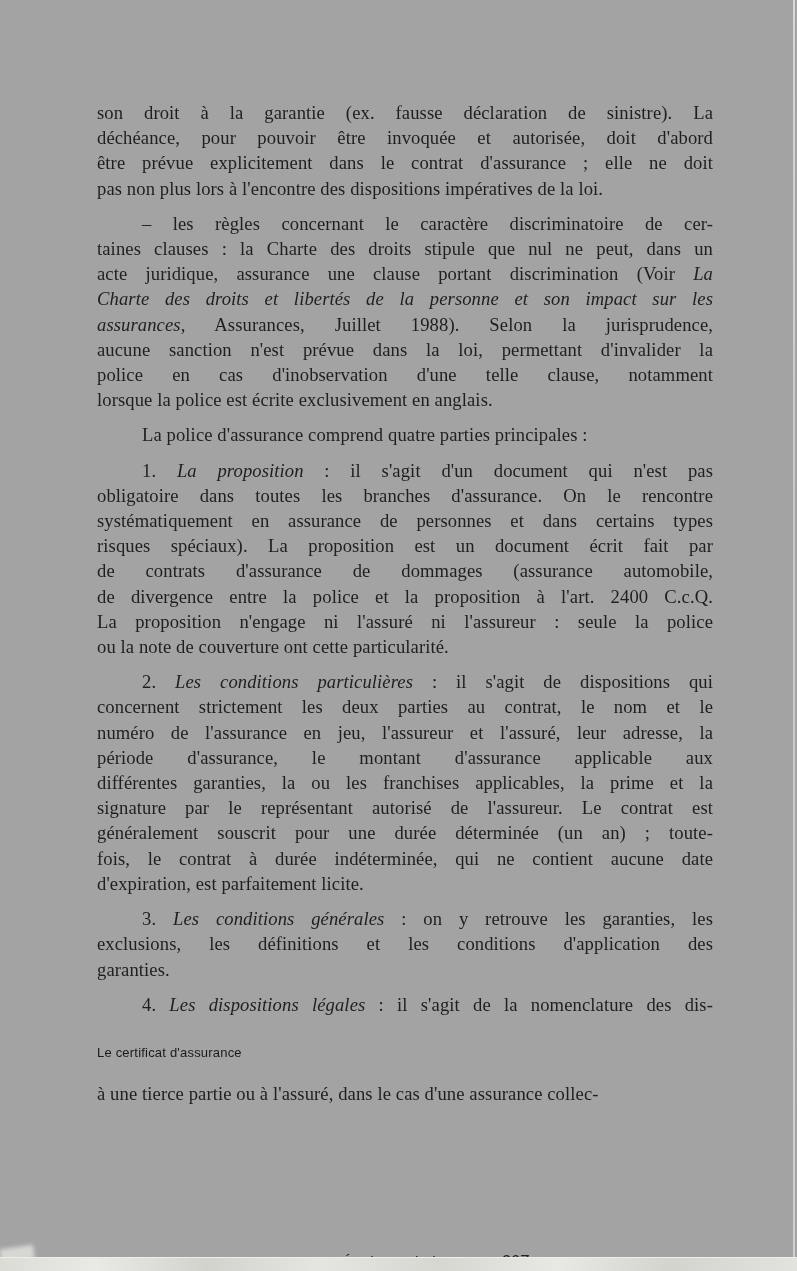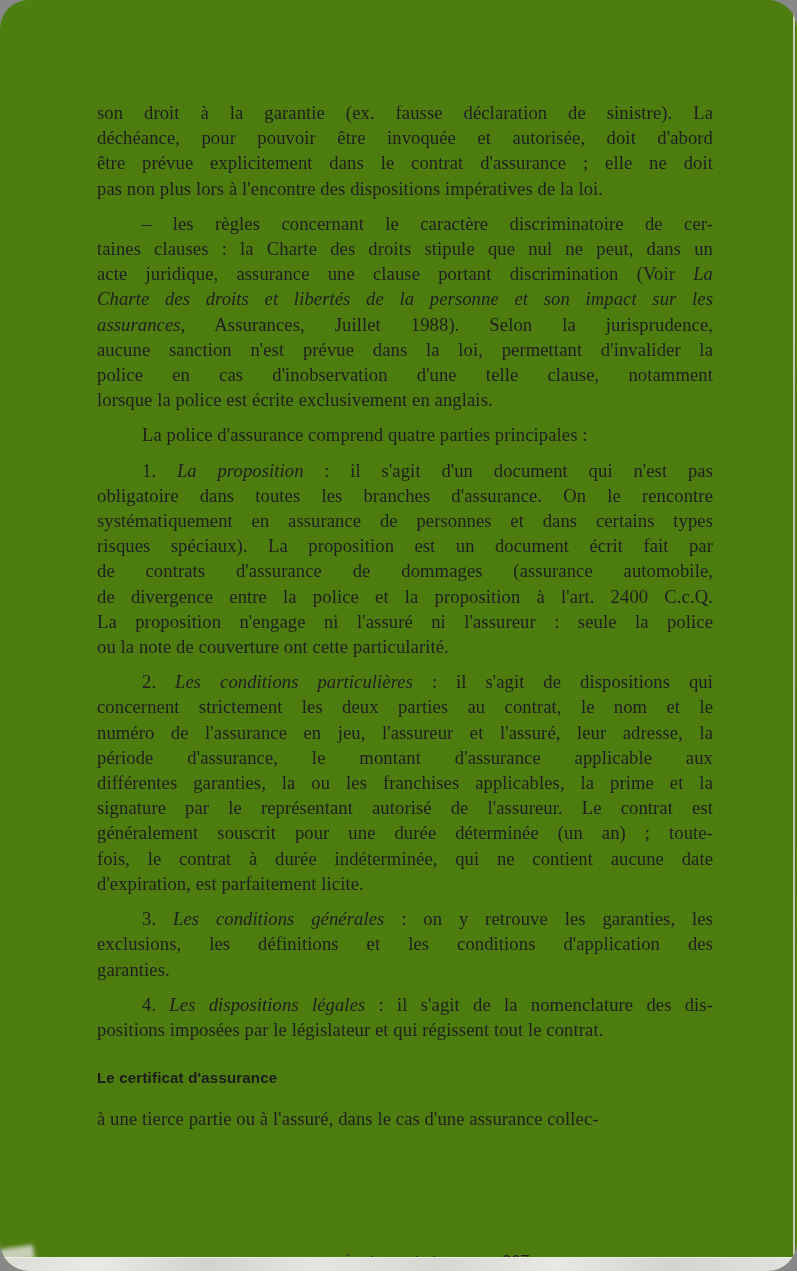--- a/index.html
+++ b/index.html
@@ -1,24 +1,23 @@
 <!DOCTYPE html>
 <html><head>
 <meta charset="utf-8">
 <style>
   html, body { margin: 0; padding: 0; background: #888; }
   .page {
     position: relative;
     width: 797px;
     height: 1271px;
-    background: #4d7c0f;
+    background: #a3a3a3;
     overflow: hidden;
     font-family: "Liberation Serif", "DejaVu Serif", serif;
     color: #1f1f1f;
-    border-radius: 29px;
   }
   .text-body {
     position: absolute;
     left: 97px;
     top: 100px;
     width: 616px;
   }
   .para { margin: 0 0 10px 0; }
   .line {
     font-size: 18.6px;
@@ -27,22 +26,22 @@
     text-align-last: justify;
     letter-spacing: 0.1px;
     white-space: normal;
   }
   .line.last { text-align-last: left; }
   .line.indent { text-indent: 45px; }
   .line i { font-style: italic; }
   .heading {
     margin: 24px 0 16px 0;
     font-family: "Liberation Sans", "DejaVu Sans", sans-serif;
-    font-weight: bold;
-    font-size: 15px;
+    font-weight: normal;
+    font-size: 13px;
     line-height: 24px;
     letter-spacing: 0.2px;
     color: #1b1b1b;
   }
   .footer {
     position: absolute;
     left: 97px;
     top: 1252px;
     width: 675px;
     display: flex;
@@ -133,21 +132,20 @@
         <div class="line" data-interactable="false"><span>fois, le contrat à durée indéterminée, qui ne contient aucune date</span></div>
         <div class="line last" data-interactable="false"><span>d'expiration, est parfaitement licite.</span></div>
       </div>
       <div class="para" data-interactable="false">
         <div class="line indent" data-interactable="false"><span>3. </span><i>Les conditions générales</i><span> : on y retrouve les garanties, les</span></div>
         <div class="line" data-interactable="false"><span>exclusions, les définitions et les conditions d'application des</span></div>
         <div class="line last" data-interactable="false"><span>garanties.</span></div>
       </div>
       <div class="para" data-interactable="false">
         <div class="line indent" data-interactable="false"><span>4. </span><i>Les dispositions légales</i><span> : il s'agit de la nomenclature des dis-</span></div>
-        <div class="line last" data-interactable="false"><span>positions imposées par le législateur et qui régissent tout le contrat.</span></div>
       </div>
       <div class="heading" data-interactable="false">Le certificat d'assurance</div>
       <div class="para" data-interactable="false">
         <div class="line last" data-interactable="false"><span>à une tierce partie ou à l'assuré, dans le cas d'une assurance collec-</span></div>
       </div>
     </div>
 
   <div class="footer" data-interactable="false">
     <span class="footer-section" data-interactable="false">Études techniques</span>
     <span class="footer-page" data-interactable="false">297</span>

